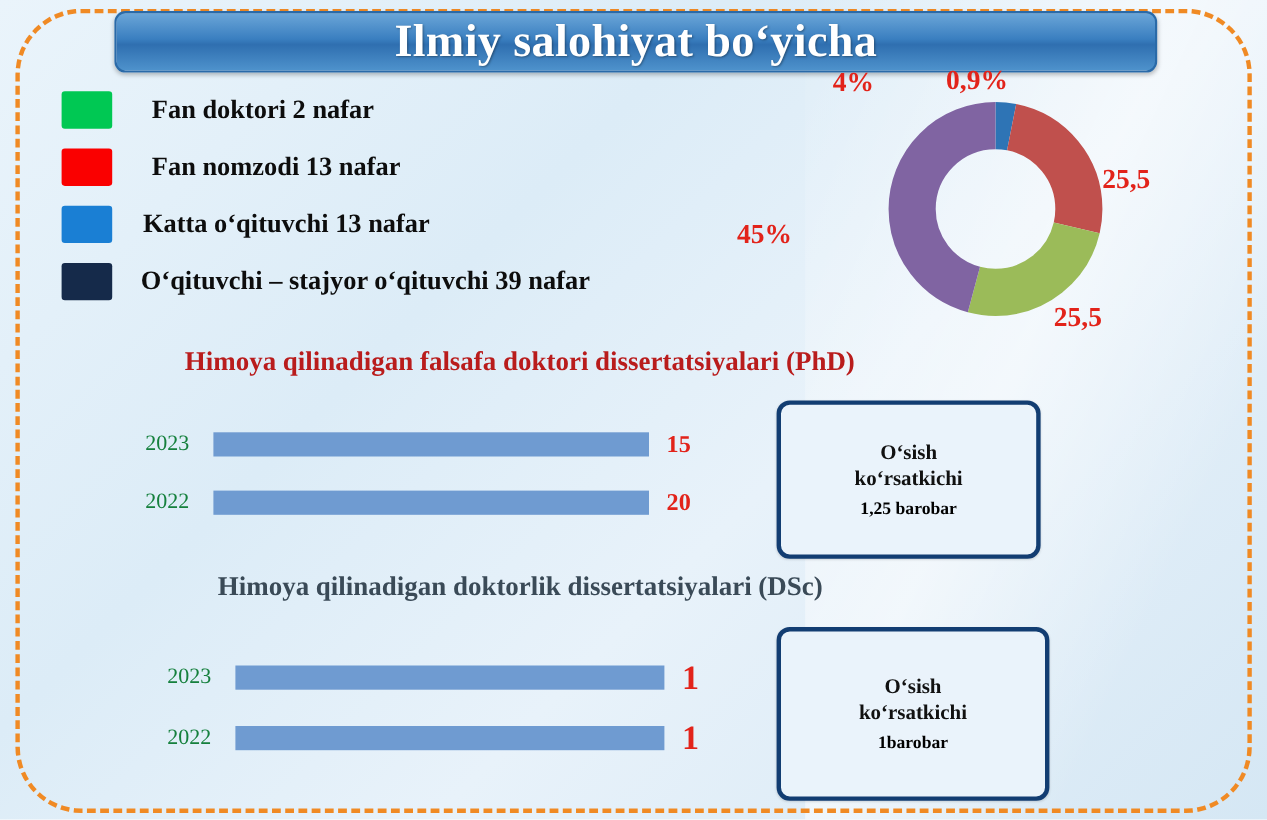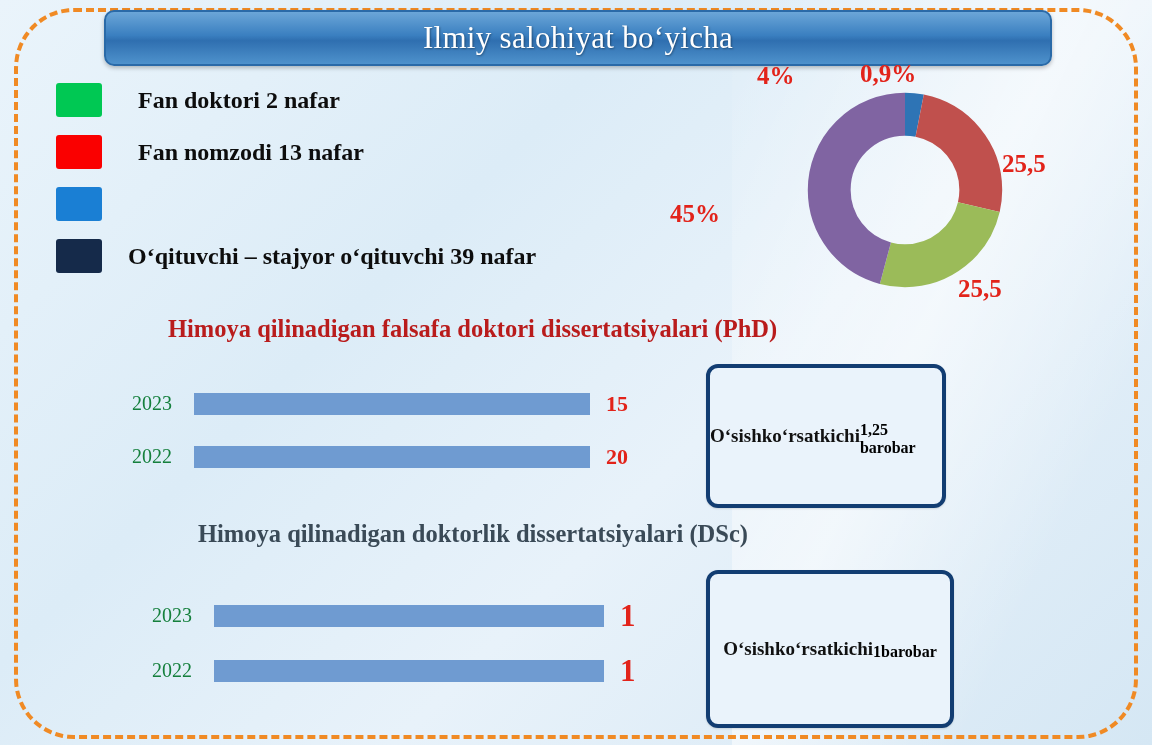--- a/index.html
+++ b/index.html
@@ -27,21 +27,21 @@
   
   .title-bar{
     position:absolute; left:104px; top:10px; width:944px; height:52px;
     background:linear-gradient(180deg,#6ba6d8 0%, #3a7fc0 45%, #2f6fb0 55%, #4e92cc 100%);
     border:2px solid #2a6aa8;
     border-radius:10px;
     box-shadow:0 2px 4px rgba(0,0,0,.25);
     display:flex; align-items:center; justify-content:center;
   }
   .title-bar .t{
-    color:#ffffff; font-size:31px; font-weight:normal; letter-spacing:.3px;
+    color:#ffffff; font-size:42px; font-weight:bold; letter-spacing:.3px;
     text-shadow:1px 1px 2px rgba(0,0,0,.35);
   }
 
   
   .legend{ position:absolute; left:56px; top:74px; width:640px; }
   .legend-row{ display:flex; align-items:center; height:52px;text-align:right; }
   .swatch{ width:46px; height:34px; border-radius:3px; }
   .legend-label{ margin-left:36px; font-size:24px; font-weight:bold; color:#0d0d0d; }
   .legend-row.r3 .legend-label{ margin-left:28px; }
   .legend-row.r4 .legend-label{ margin-left:26px; }
@@ -74,21 +74,21 @@
   .g1r2{ left:110px; top:445px; }
   .g2r1{ left:130px; top:600px; }
   .g2r2{ left:130px; top:655px; }
 
   
   .callout{
     position:absolute;
     border:4px solid #123d72;
     border-radius:12px;
     background:#eaf3fb;
-    display:flex; flex-direction:row; align-items:center; justify-content:center;
+    display:flex; flex-direction:column; align-items:center; justify-content:center;
     box-shadow:0 1px 2px rgba(0,0,0,.12);
   }
   .callout .l1, .callout .l2{ font-size:19px; font-weight:bold; color:#111; line-height:1.25; }
   .callout .l3{ font-size:16px; font-weight:bold; color:#000000; margin-top:6px; }
   .callout.c1{ left:706px; top:364px; width:232px; height:136px; }
   .callout.c2{ left:706px; top:570px; width:240px; height:150px; }
 </style>
 </head>
 <body>
 
@@ -103,20 +103,21 @@
   <div class="legend-row r1">
     <span class="swatch" style="background:#00c853"></span>
     <span class="legend-label">Fan doktori 2 nafar</span>
   </div>
   <div class="legend-row r2">
     <span class="swatch" style="background:#fa0000"></span>
     <span class="legend-label">Fan nomzodi 13 nafar</span>
   </div>
   <div class="legend-row r3">
     <span class="swatch" style="background:#1a7fd4"></span>
+    <span class="legend-label">Katta o‘qituvchi 13 nafar</span>
   </div>
   <div class="legend-row r4">
     <span class="swatch" style="background:#152a4a"></span>
     <span class="legend-label">O‘qituvchi – stajyor o‘qituvchi 39 nafar</span>
   </div>
 </div>
 
 <div class="donut-wrap">
   <svg class="donut" viewBox="0 0 42 42">
 

